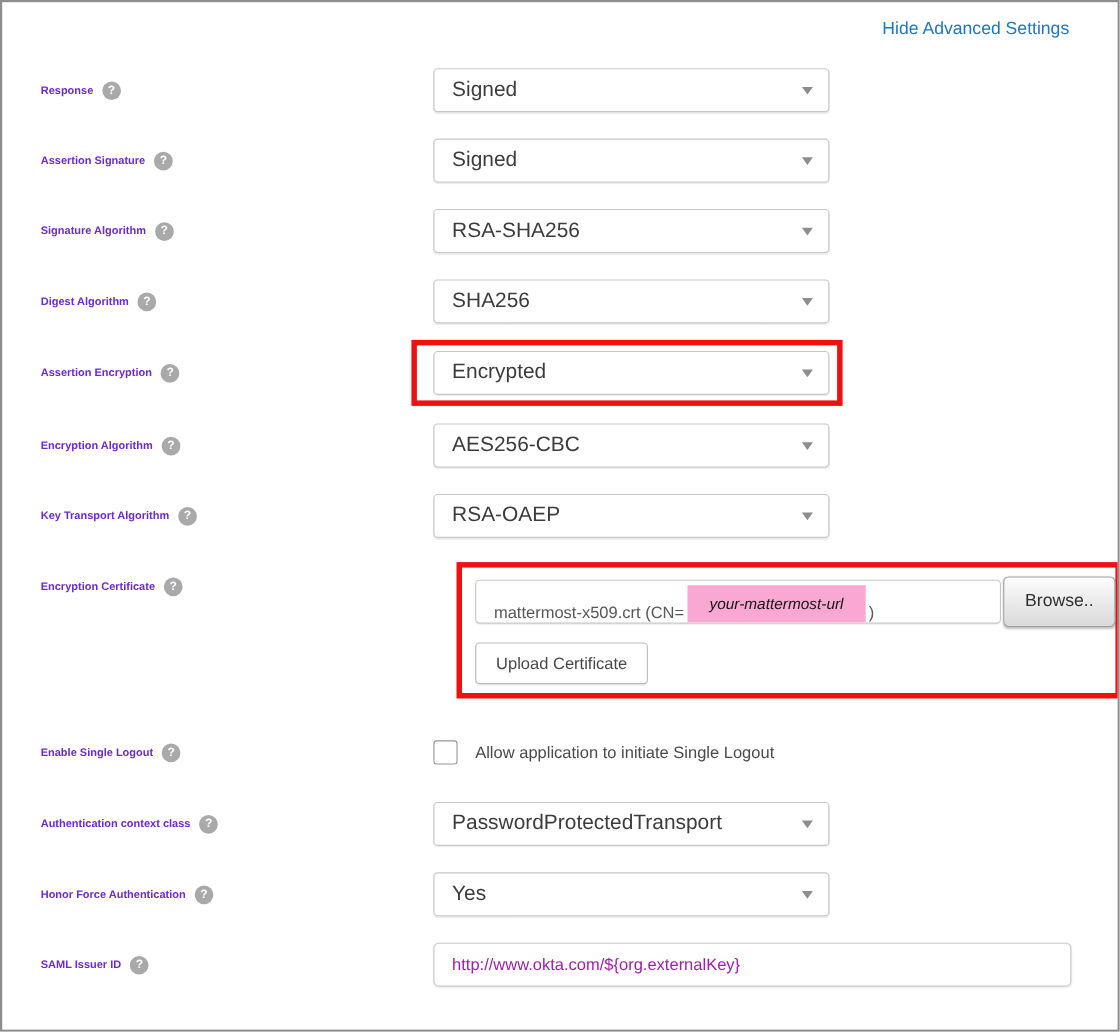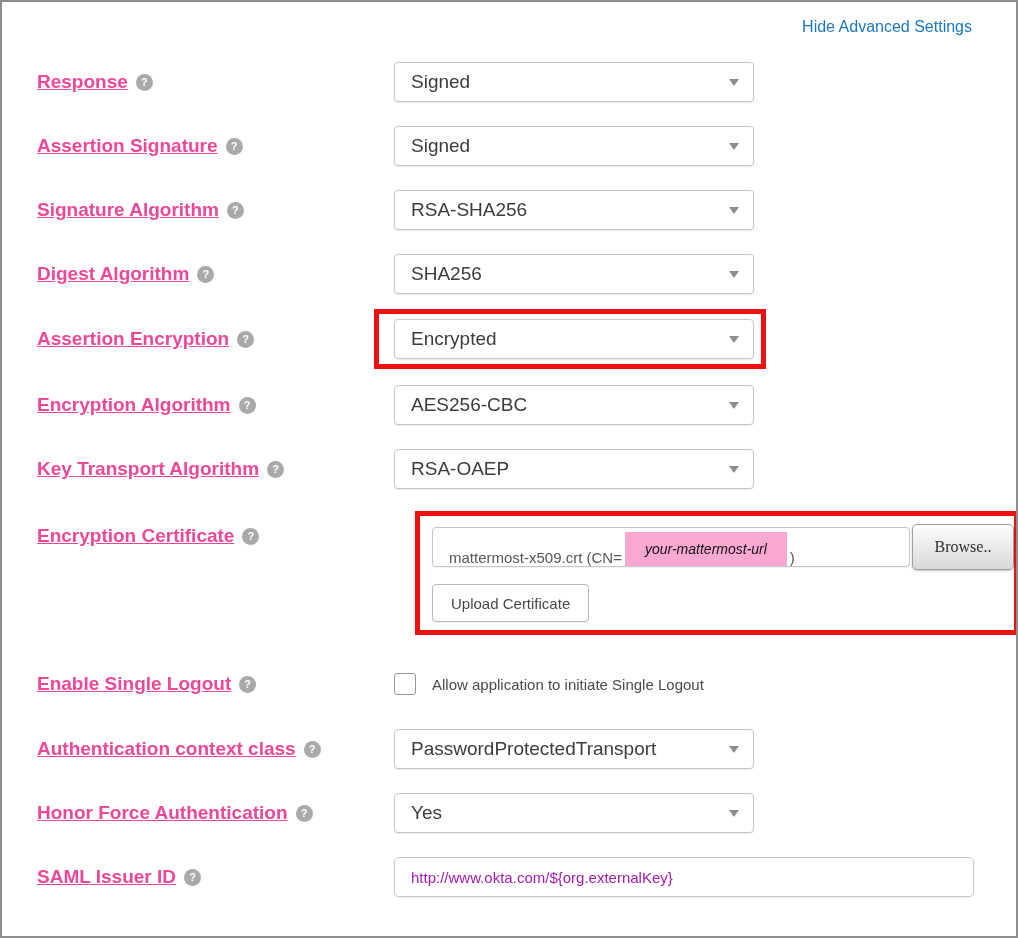--- a/index.html
+++ b/index.html
@@ -12,21 +12,21 @@
   }
 
   
   .header-row { text-align:right; padding:16px 44px 0 0; height:22px; }
   .adv-link { color:#1c77c0; font-size:16px; text-decoration:none; cursor:pointer; }
 
   
   .form { padding-left:35px; padding-top:22px; }
   .row { display:flex; align-items:center; }
   .label-cell { width:357px; flex:0 0 357px; display:flex; align-items:center; }
-  .label-text { font-size:19px; font-weight:bold; color:#ec4899;text-decoration:underline; }
+  .label-text { font-size:10px; font-weight:bold; color:#6d28d9; }
   .help-icon {
     width:17px; height:17px; border-radius:50%; background:#a9a9a9; color:#ffffff;
     font-size:11px; font-weight:bold; line-height:17px; text-align:center;
     display:inline-block; margin-left:8px; flex:none; cursor:pointer;
   }
 
   
   .dropdown {
     width:360px; height:40px; box-sizing:border-box;
     border:1px solid #c7c7c7; border-radius:4px; background:#ffffff;
@@ -59,21 +59,21 @@
     height:34px; box-sizing:border-box; display:inline-flex; align-items:center;
     padding:0 20px; margin:0 3px; flex:none;
   }
   .browse-btn {
     margin-left:2px; width:102px; height:46px; box-sizing:border-box;
     border:1px solid #9f9f9f; border-radius:5px;
     background:linear-gradient(#fdfdfd,#d9d9d9);
     font-size:16px; color:#2e2e2e; cursor:pointer;
     box-shadow:0 1px 2px rgba(0,0,0,0.25);
     display:flex; align-items:center; justify-content:center; flex:none;
-    font-family:Liberation Serif, serif;
+    font-family:Liberation Sans, sans-serif;
   }
   .upload-btn {
     margin-top:14px; height:38px; box-sizing:border-box;
     border:1px solid #b9b9b9; border-radius:4px; background:#ffffff;
     font-size:15px; color:#484848; padding:0 18px; cursor:pointer;
     display:inline-flex; align-items:center;
     box-shadow:0 1px 1px rgba(0,0,0,0.06);
     font-family:"Liberation Sans", sans-serif;
   }
 

